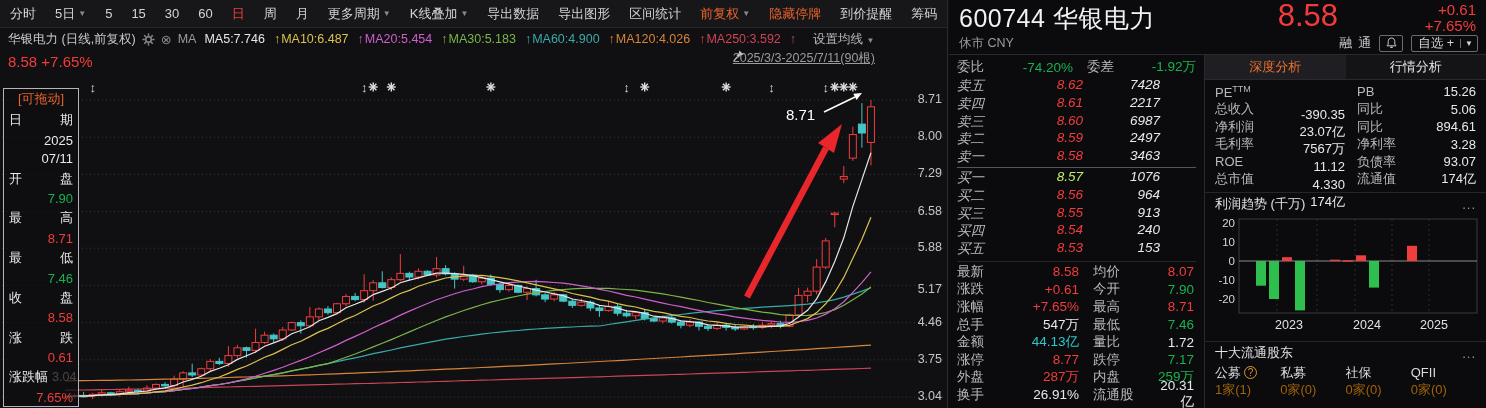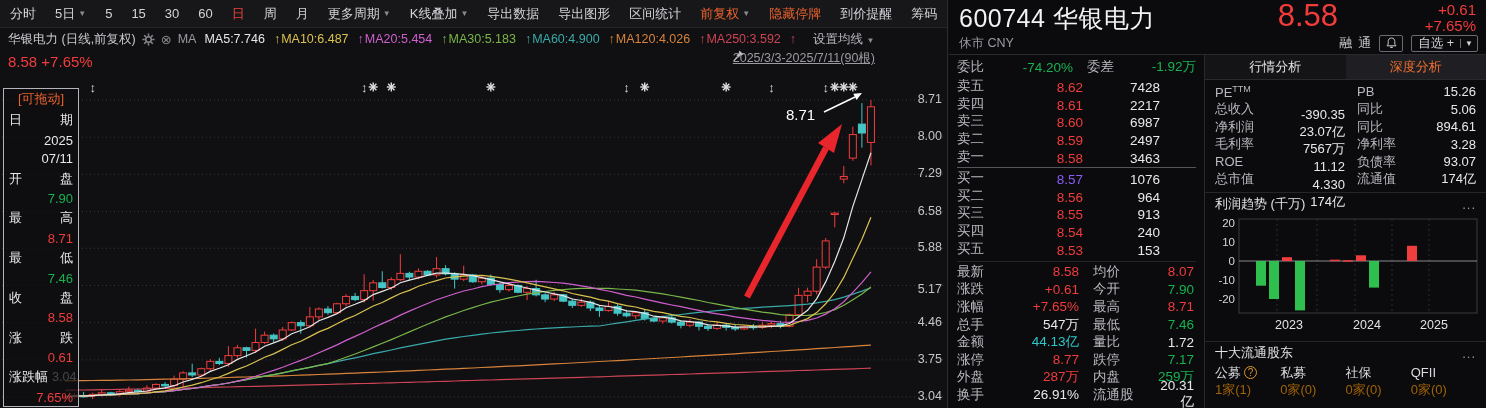--- a/index.html
+++ b/index.html
@@ -47,21 +47,21 @@
   .q-tools { position:absolute; right:8px; top:34px; display:flex; align-items:center; gap:8px; font-size:13px; color:#b9b9bf; }
   .q-bell { width:24px; height:17px; border:1px solid #6a6a70; border-radius:2px; display:flex; align-items:center; justify-content:center; cursor:pointer; }
   .q-watch { display:flex; align-items:center; border:1px solid #6a6a70; border-radius:2px; height:17px; cursor:pointer; }
   .q-watch .wl { padding:0 6px; font-size:12.5px; color:#d6d6da; }
   .q-watch .dd { border-left:1px solid #6a6a70; padding:0 4px; font-size:8px; color:#d6d6da; }
 
   .q-body { display:flex; height:353px; }
   .q-left { width:256px; border-right:1px solid #2a2a2e; padding:2px 8px 0 8px; font-size:13.5px; }
   .wb-row { display:flex; height:20px; align-items:center; }
   .wb-row .lbl { color:#b9b9bf; }
-  .ob-row { display:flex; height:17.8px; align-items:flex-end; cursor:pointer; }
+  .ob-row { display:flex; height:17.8px; align-items:flex-start; cursor:pointer;font-style:italic; }
   .ob-label { width:40px; color:#b9b9bf; }
   .ob-price { width:86px; text-align:right; }
   .ob-vol { flex:1; text-align:right; padding-right:36px; color:#e8e8ea; }
   .ob-div { border-top:1px solid #55555c; margin:1px 0; }
   .st-block { border-top:1px solid #26262a; margin-top:3px; padding-top:1px; }
   .st-row { display:flex; height:17.6px; align-items:center; }
   .st-l { width:40px; color:#b9b9bf; }
   .st-v { width:82px; text-align:right; }
   .st-l2 { width:54px; margin-left:14px; color:#b9b9bf; }
   .st-v2 { flex:1; text-align:right; padding-right:2px; }
@@ -591,21 +591,21 @@
             <div class="ob-row">
               <span class="ob-label">卖一</span>
               <span class="ob-price" style="color: rgb(242, 60, 60);">8.58</span>
               <span class="ob-vol">3463</span>
             </div>
           </div>
         <div class="ob-div"></div>
         <div id="bids">
             <div class="ob-row">
               <span class="ob-label">买一</span>
-              <span class="ob-price" style="color: #8b5cf6;">8.57</span>
+              <span class="ob-price" style="color: #bef264;">8.57</span>
               <span class="ob-vol">1076</span>
             </div>
             <div class="ob-row">
               <span class="ob-label">买二</span>
               <span class="ob-price" style="color: rgb(242, 60, 60);">8.56</span>
               <span class="ob-vol">964</span>
             </div>
             <div class="ob-row">
               <span class="ob-label">买三</span>
               <span class="ob-price" style="color: rgb(242, 60, 60);">8.55</span>
@@ -669,22 +669,22 @@
               <span class="st-l">换手</span>
               <span class="st-v" style="color: rgb(232, 232, 234);">26.91%</span>
               <span class="st-l2">流通股</span>
               <span class="st-v2" style="color: rgb(232, 232, 234);">20.31亿</span>
             </div>
           </div>
       </div>
 
       <div class="q-right">
         <div class="tabs" id="tabs">
+            <div class="tab active">深度分析</div>
             <div class="tab">行情分析</div>
-            <div class="tab active">深度分析</div>
           </div>
         <div class="fin" id="financials">
             <div class="fin-row">
               <span class="fin-l">PE<sup>TTM</sup></span>
               <span class="fin-v">-390.35</span>
               <span class="fin-l2">PB</span>
               <span class="fin-v2">15.26</span>
             </div>
             <div class="fin-row">
               <span class="fin-l">总收入</span>

